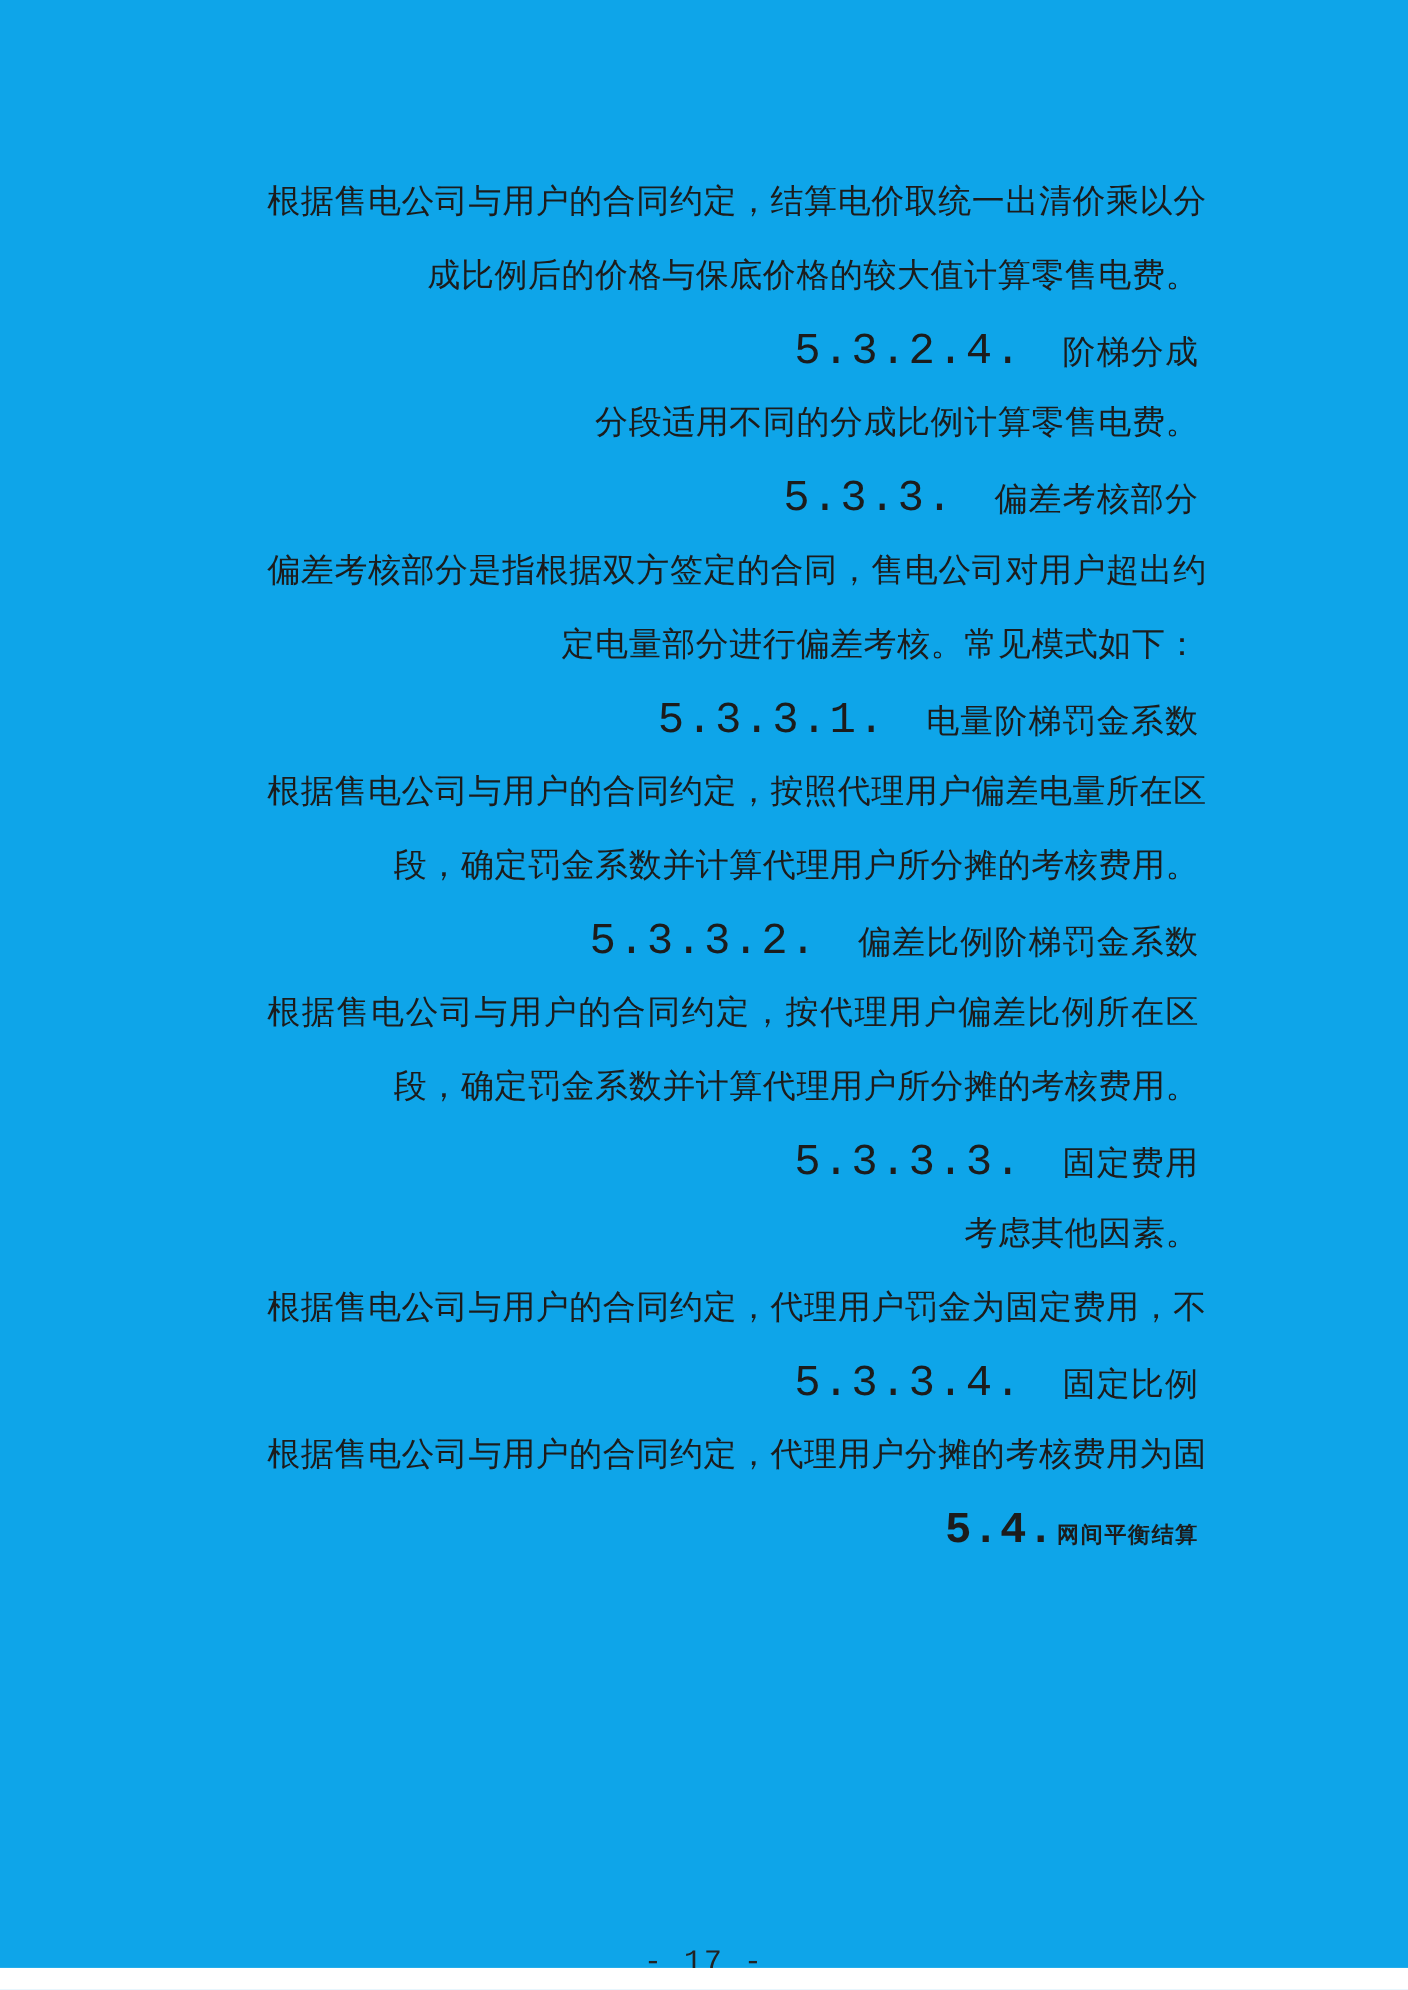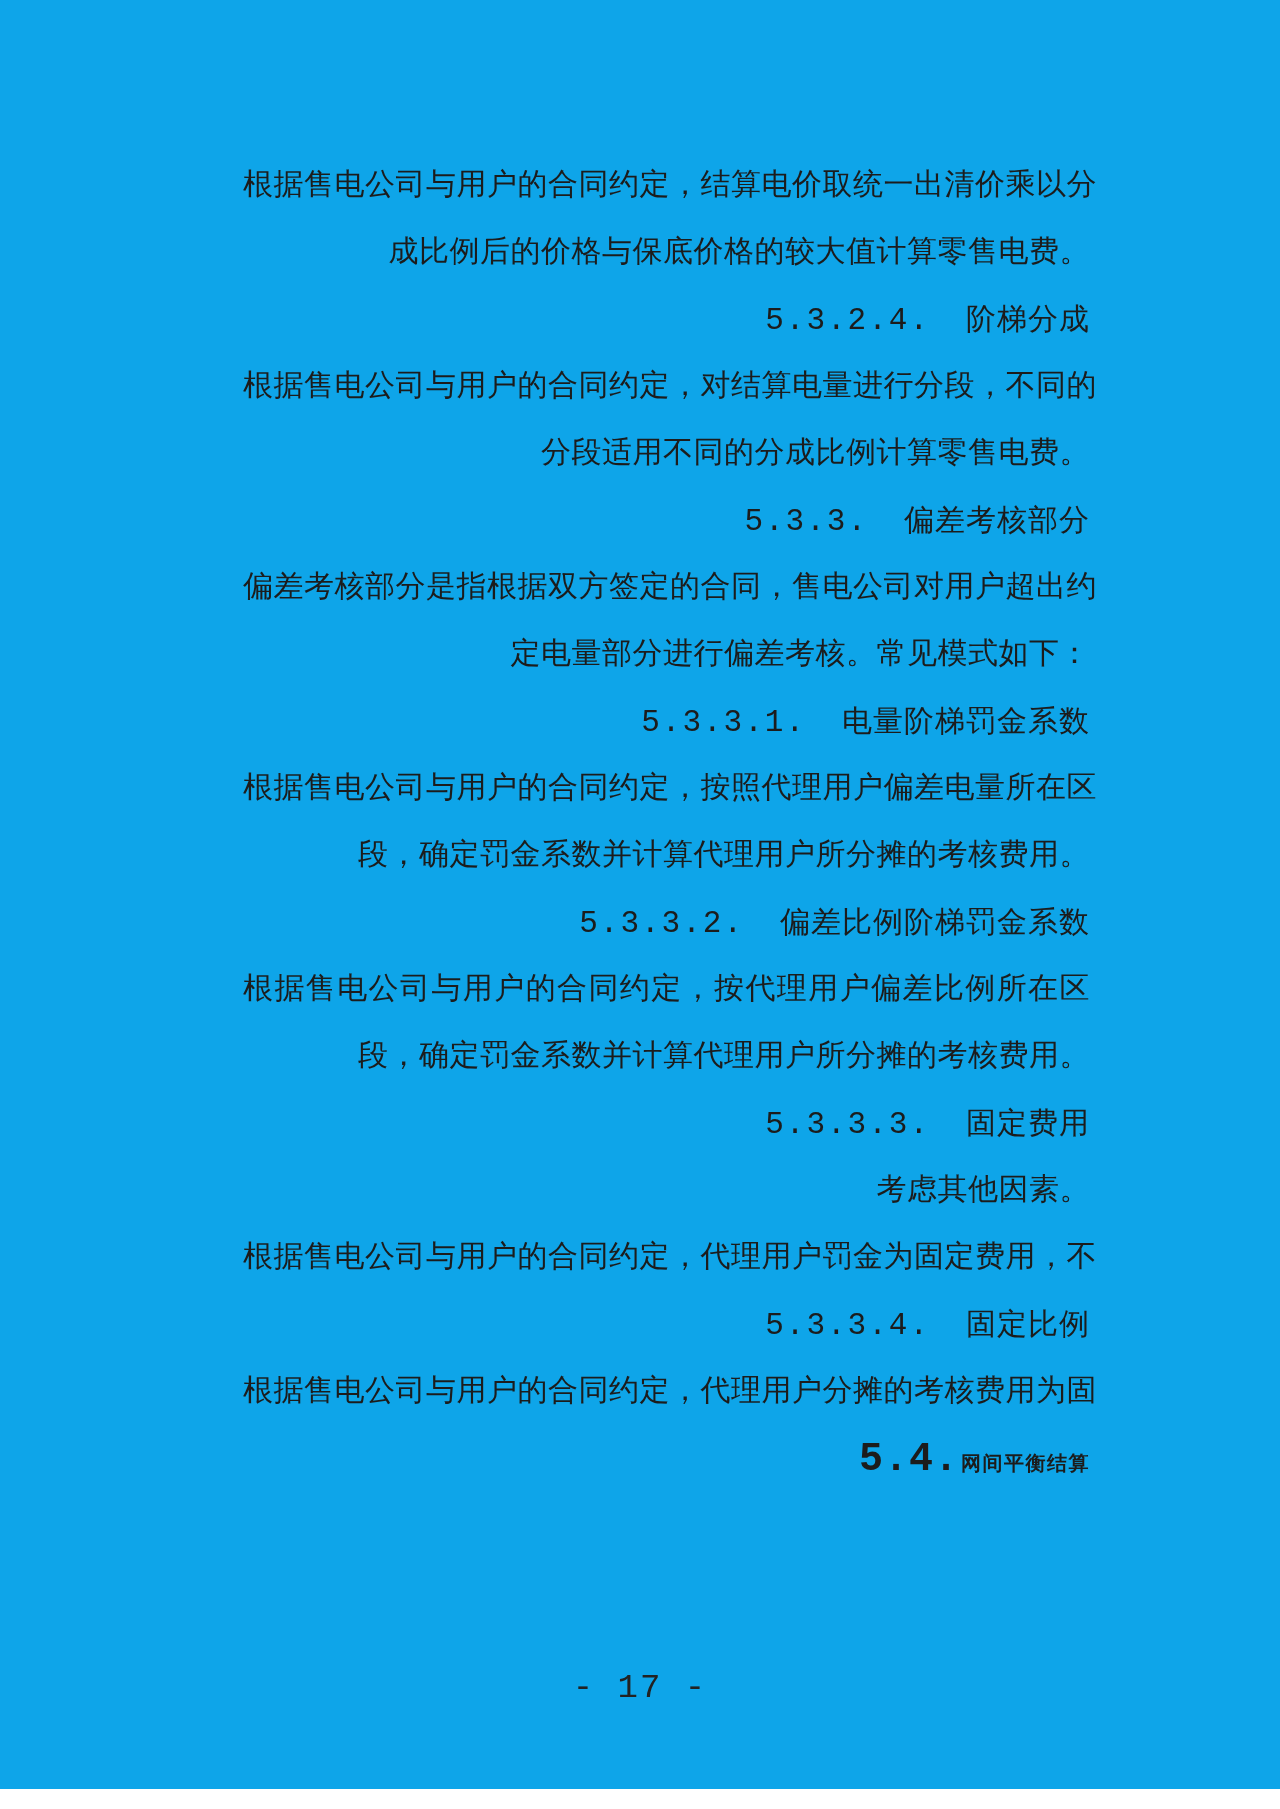--- a/index.html
+++ b/index.html
@@ -36,21 +36,21 @@
     padding-left: 50px;
   }
   .just {
     text-align: justify;
     text-align-last: justify;
   }
   .hd .hnum {
     display: inline-block;
     letter-spacing: 2px;
     margin-right: 36px;
-    font-size: 31px;
+    font-size: 40px;
   }
   .hd .httl {
     letter-spacing: 1px;
   }
   .lvl4 {
     padding-left: 17px;
   }
   .bold-hd {
     font-weight: bold;
     font-size: 31px;
@@ -62,41 +62,40 @@
     font-size: 40px;
     margin-left: 30px;
   }
   .bold-hd .httl-b {
     letter-spacing: 1.5px;
     font-size: 20px;
   }
   .footer {
     position: absolute;
     left: 0;
-    top: 1668px;
+    top: 1765px;
     width: 1280px;
     text-align: center;
-    font-size: 34px;
+    font-size: 27px;
     line-height: 40px;
     letter-spacing: 2px;
     color: #222222;
   }
 </style>
 </head>
 <body>
 
 <div class="page">
   <main class="content">
 
     <p class="ln indent just">根据售电公司与用户的合同约定，结算电价取统一出清价乘以分</p>
     <p class="ln">成比例后的价格与保底价格的较大值计算零售电费。</p>
 
     <p class="ln hd lvl4"><span class="hnum">5.3.2.4.</span><span class="httl">阶梯分成</span></p>
 
-    <p class="ln indent just">根据售电公司与用户的合同约定，对结算电量进行分段，不同的</p>
     <p class="ln">分段适用不同的分成比例计算零售电费。</p>
 
     <p class="ln hd"><span class="hnum">5.3.3.</span><span class="httl">偏差考核部分</span></p>
 
     <p class="ln indent just">偏差考核部分是指根据双方签定的合同，售电公司对用户超出约</p>
     <p class="ln">定电量部分进行偏差考核。常见模式如下：</p>
 
     <p class="ln hd lvl4"><span class="hnum">5.3.3.1.</span><span class="httl">电量阶梯罚金系数</span></p>
 
     <p class="ln indent just">根据售电公司与用户的合同约定，按照代理用户偏差电量所在区</p>

